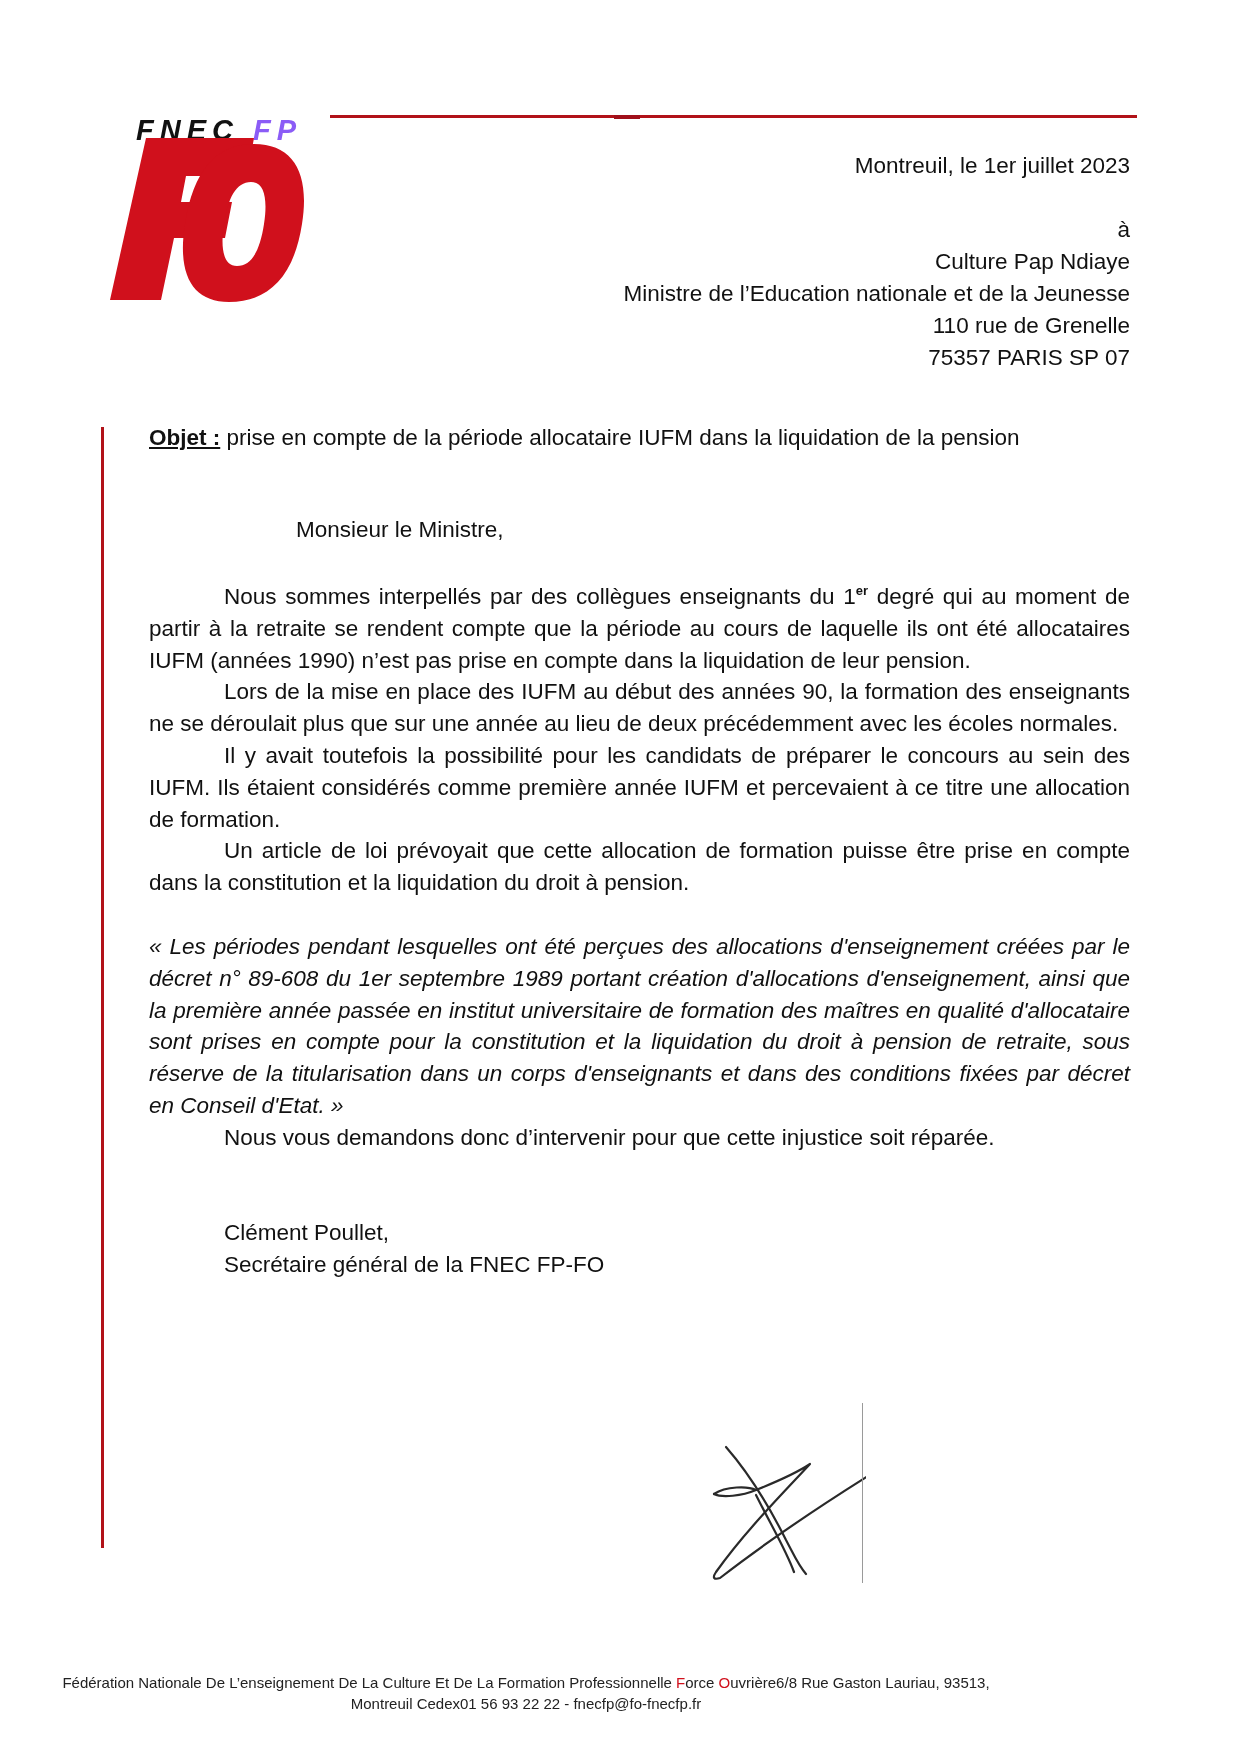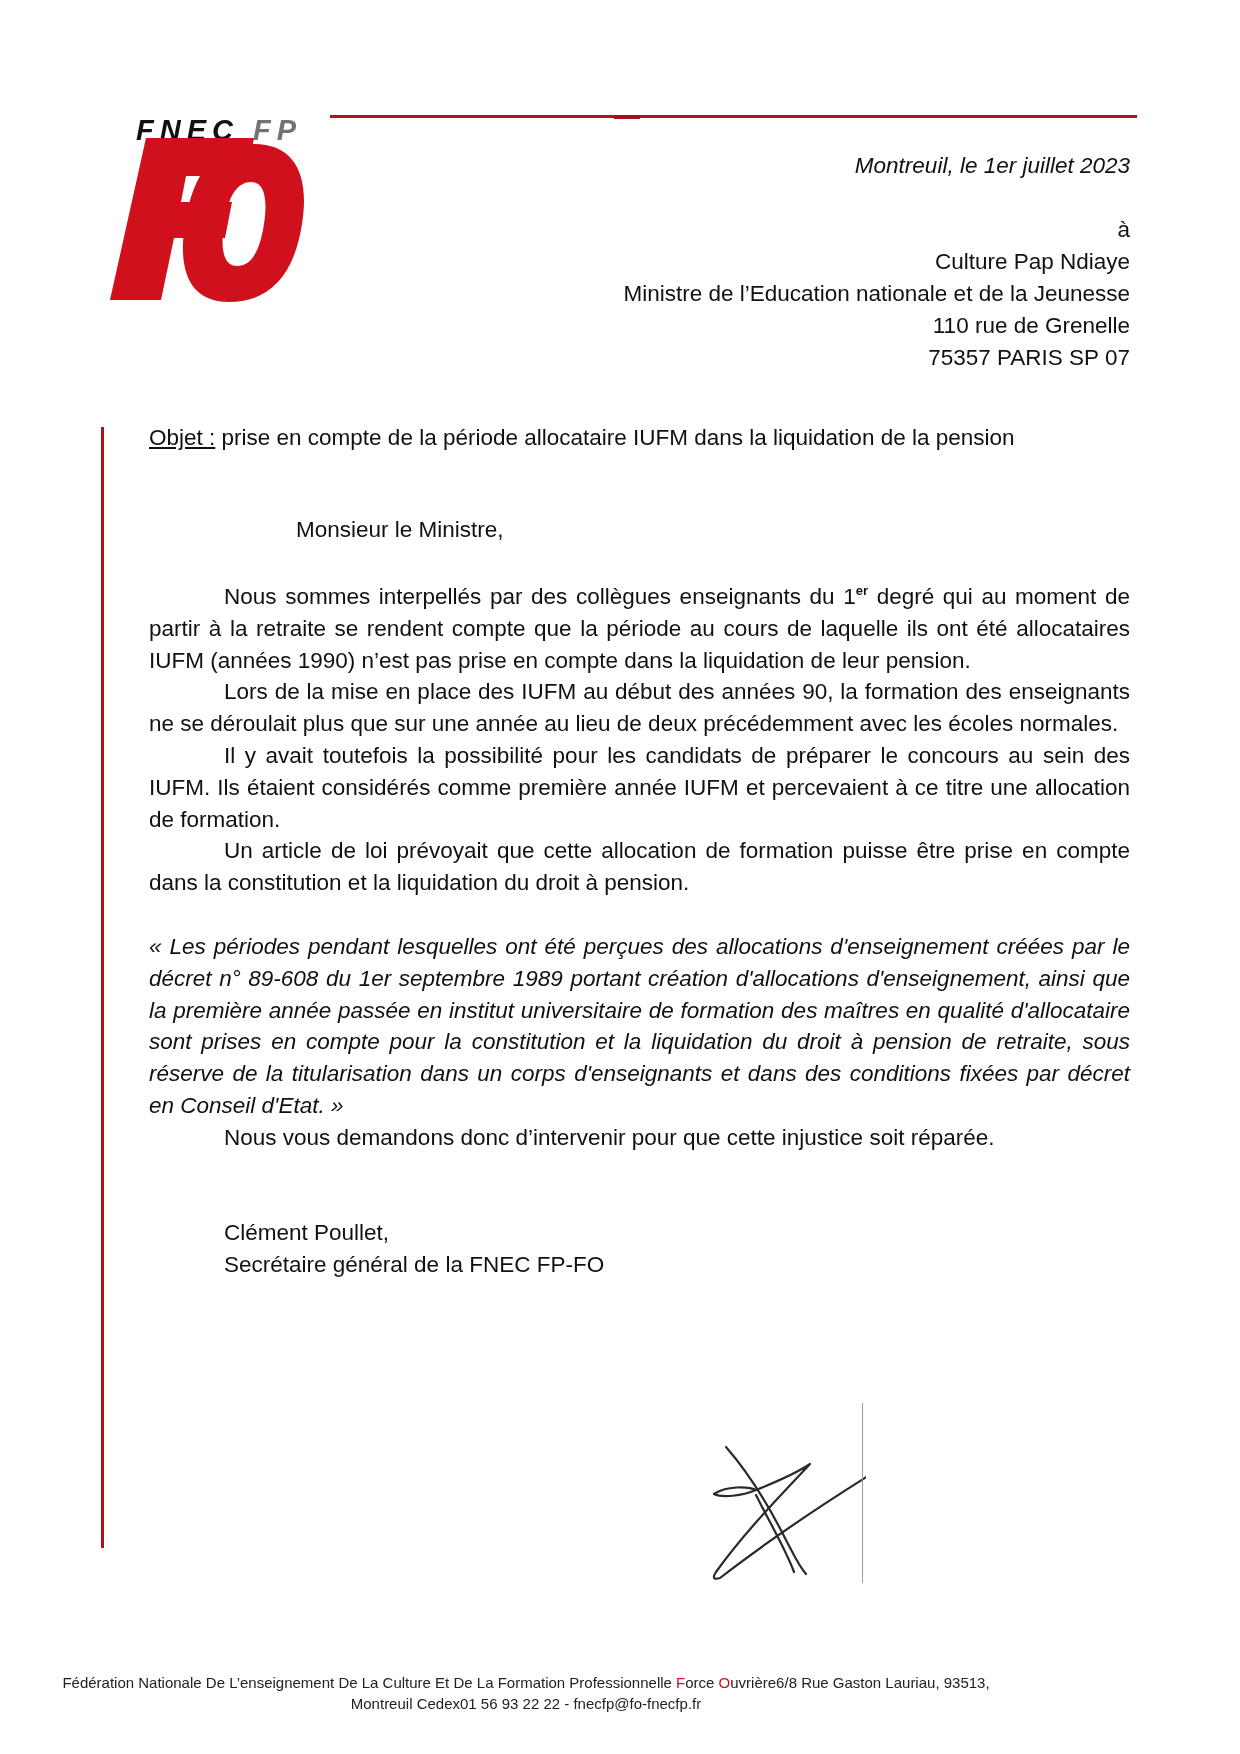--- a/index.html
+++ b/index.html
@@ -2,34 +2,34 @@
 <html><head>
 <meta charset="utf-8">
 <style>
   html, body { margin:0; padding:0; background:#ffffff; }
   body { width:1240px; height:1754px; position:relative; overflow:hidden;
          font-family:"Liberation Sans", sans-serif; color:#111; }
   .abs { position:absolute; }
   .logo-top { left:136px; top:114px; font-size:29px; font-weight:bold; font-style:italic;
               letter-spacing:6px; line-height:32px; white-space:nowrap; }
   .logo-top .k { color:#111; }
-  .logo-top .r { color:#737373; }
+  .logo-top .r { color:#8b5cf6; }
   .logo-fo { left:104px; top:136px; width:205px; height:168px; }
   .rule-top { left:330px; top:115px; width:807px; height:3px; background:#b11218; }
   .rule-top-notch { left:614px; top:115px; width:26px; height:4px; background:#a0101a; }
   .rule-left { left:101px; top:427px; width:3px; height:1121px; background:#b11218; }
 
   .right-block { right:110px; text-align:right; font-size:22.5px; line-height:32px; }
-  .date { top:150px; font-style:italic; }
+  .date { top:150px; }
   .addr { top:214px; }
   .addr div { white-space:nowrap; }
 
   .text { left:149px; width:981px; font-size:22.5px; line-height:31.8px; }
   .objet { top:422px; white-space:nowrap; }
-  .objet .lbl { font-weight:normal; text-decoration:underline; }
+  .objet .lbl { font-weight:bold; text-decoration:underline; }
   .salut { left:296px; top:517px; font-size:22.5px; white-space:nowrap; }
   .body { top:581px; text-align:justify; }
   .body p { margin:0; text-indent:75px; }
   .body .quote { font-style:italic; text-indent:0;margin-top:32px; }
   .body .gap { height:31.8px; }
   sup { font-size:13px; line-height:0; vertical-align:9px;font-weight:bold; }
 
   .sig-img { left:686px; top:1420px; width:180px; height:170px; }
   .sig-line { left:862px; top:1403px; width:1px; height:180px; background:#9a9a9a; }
 

